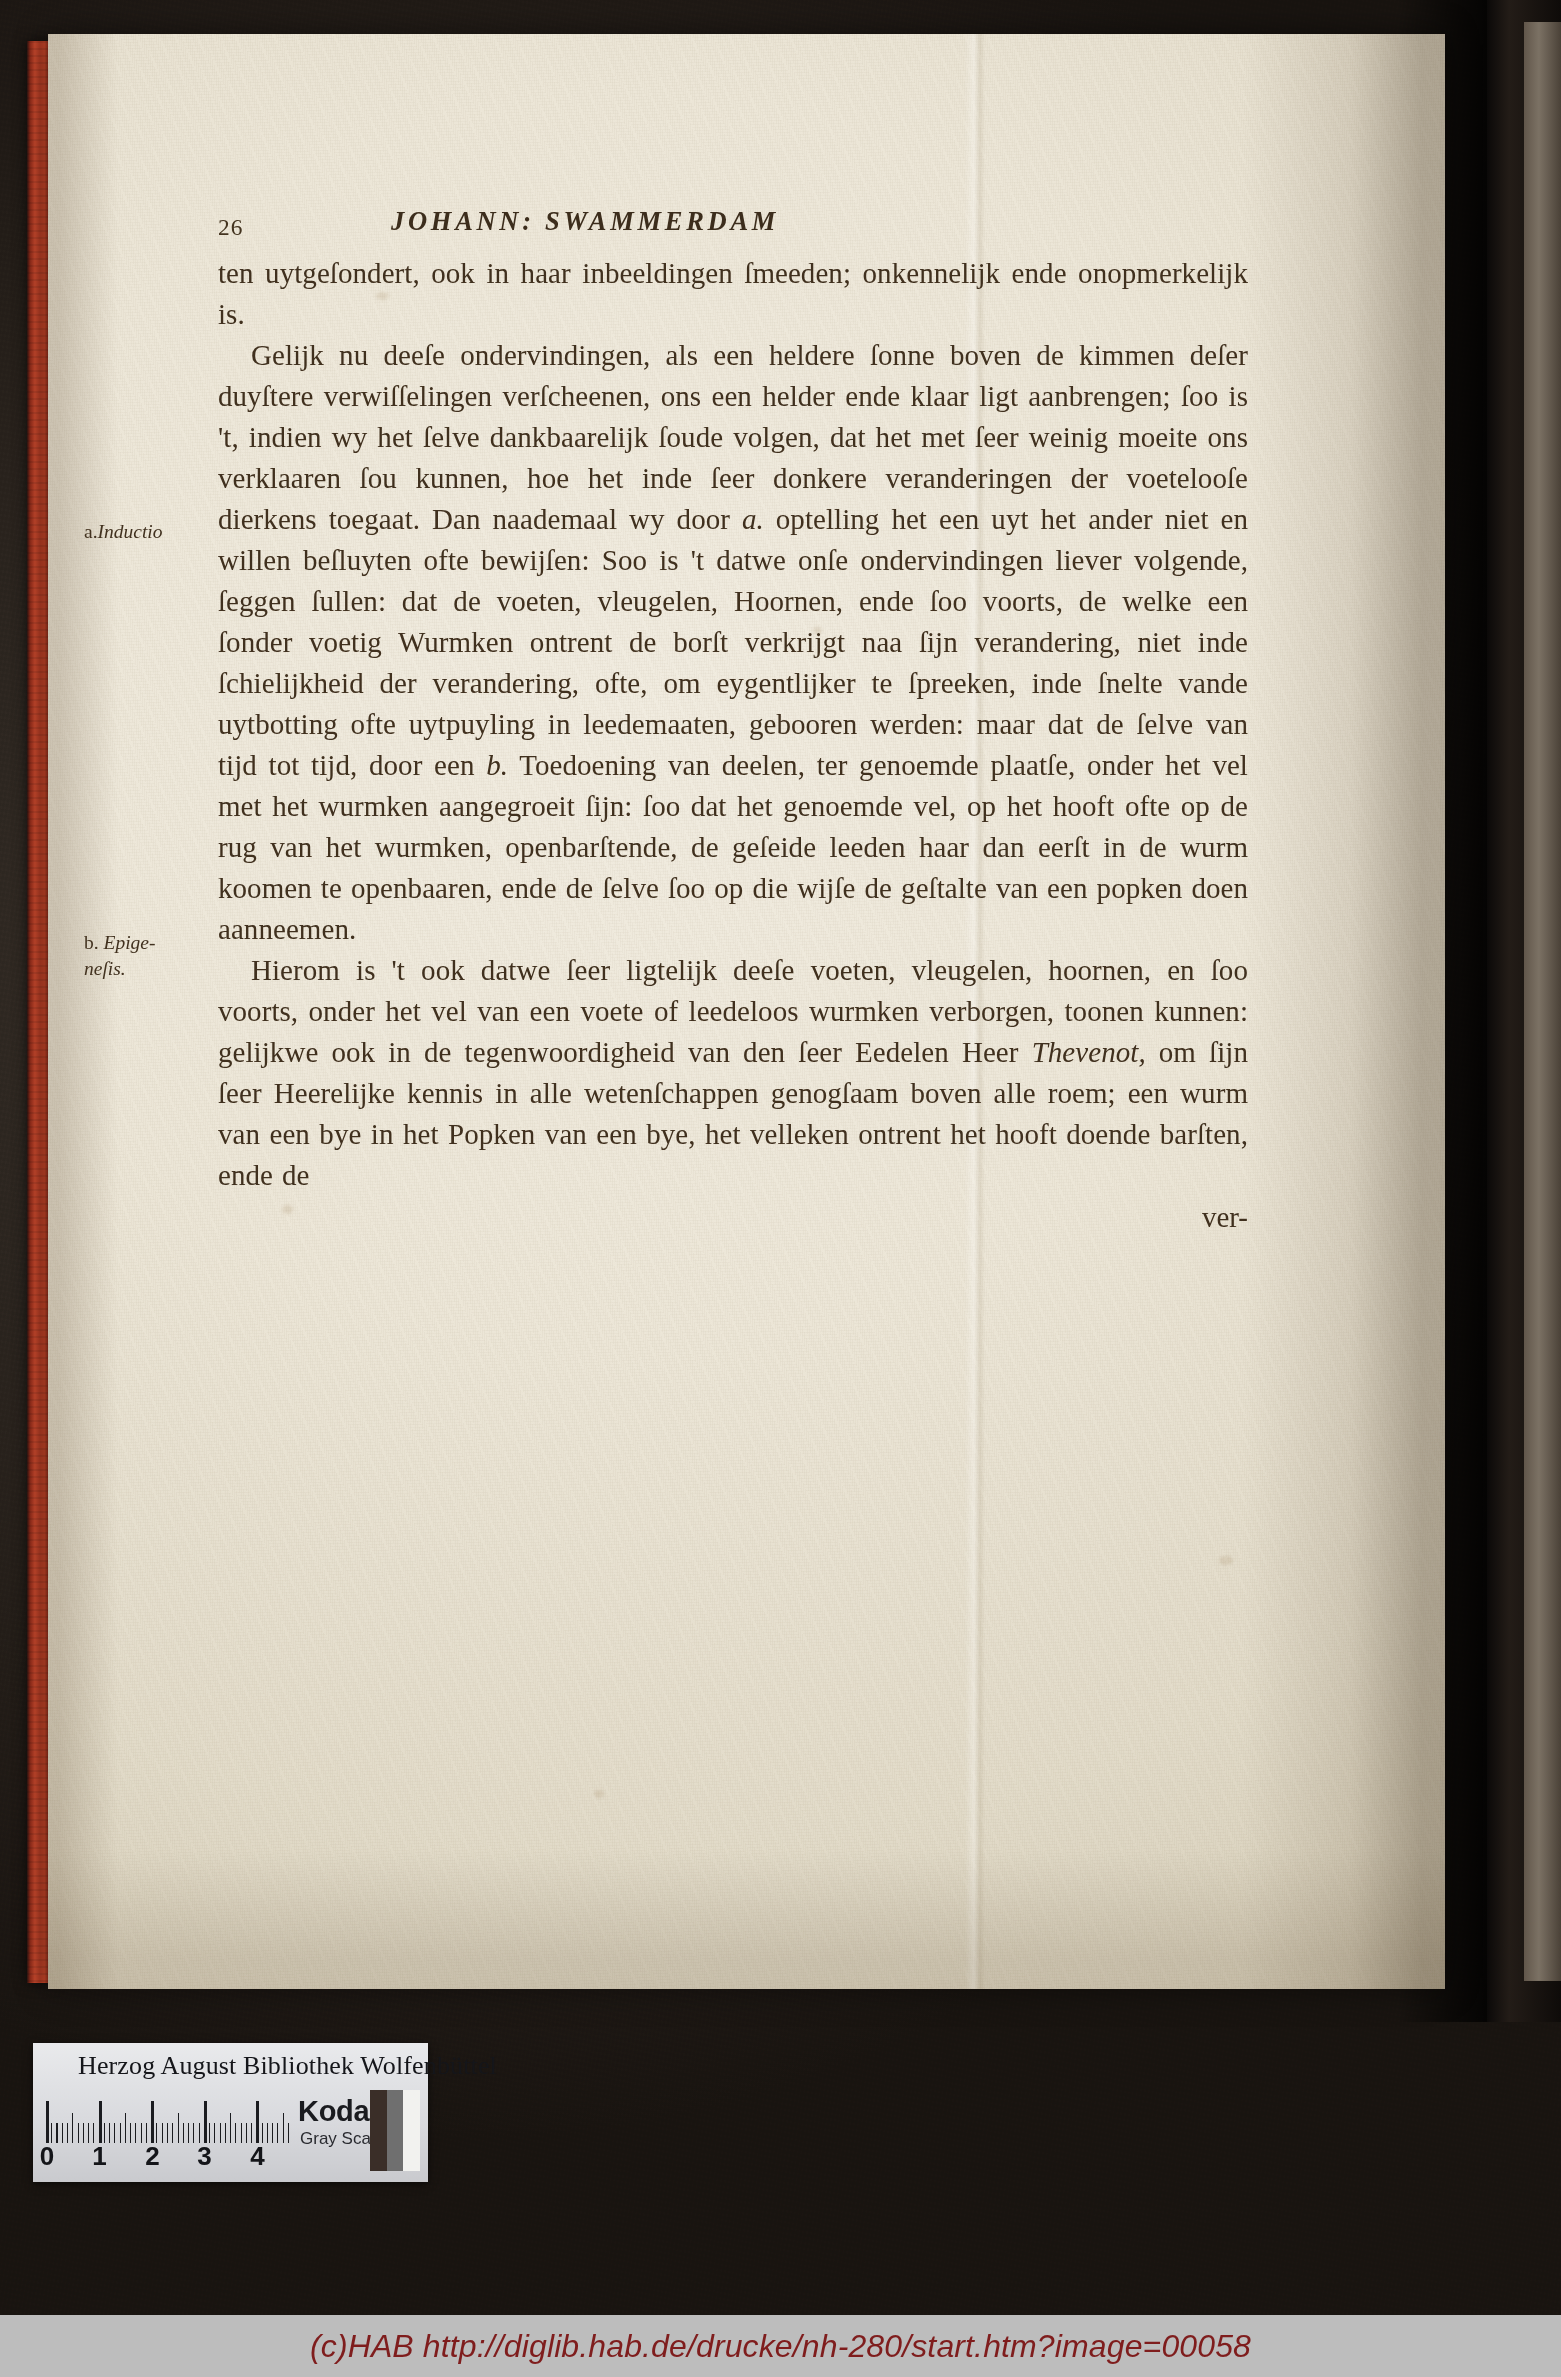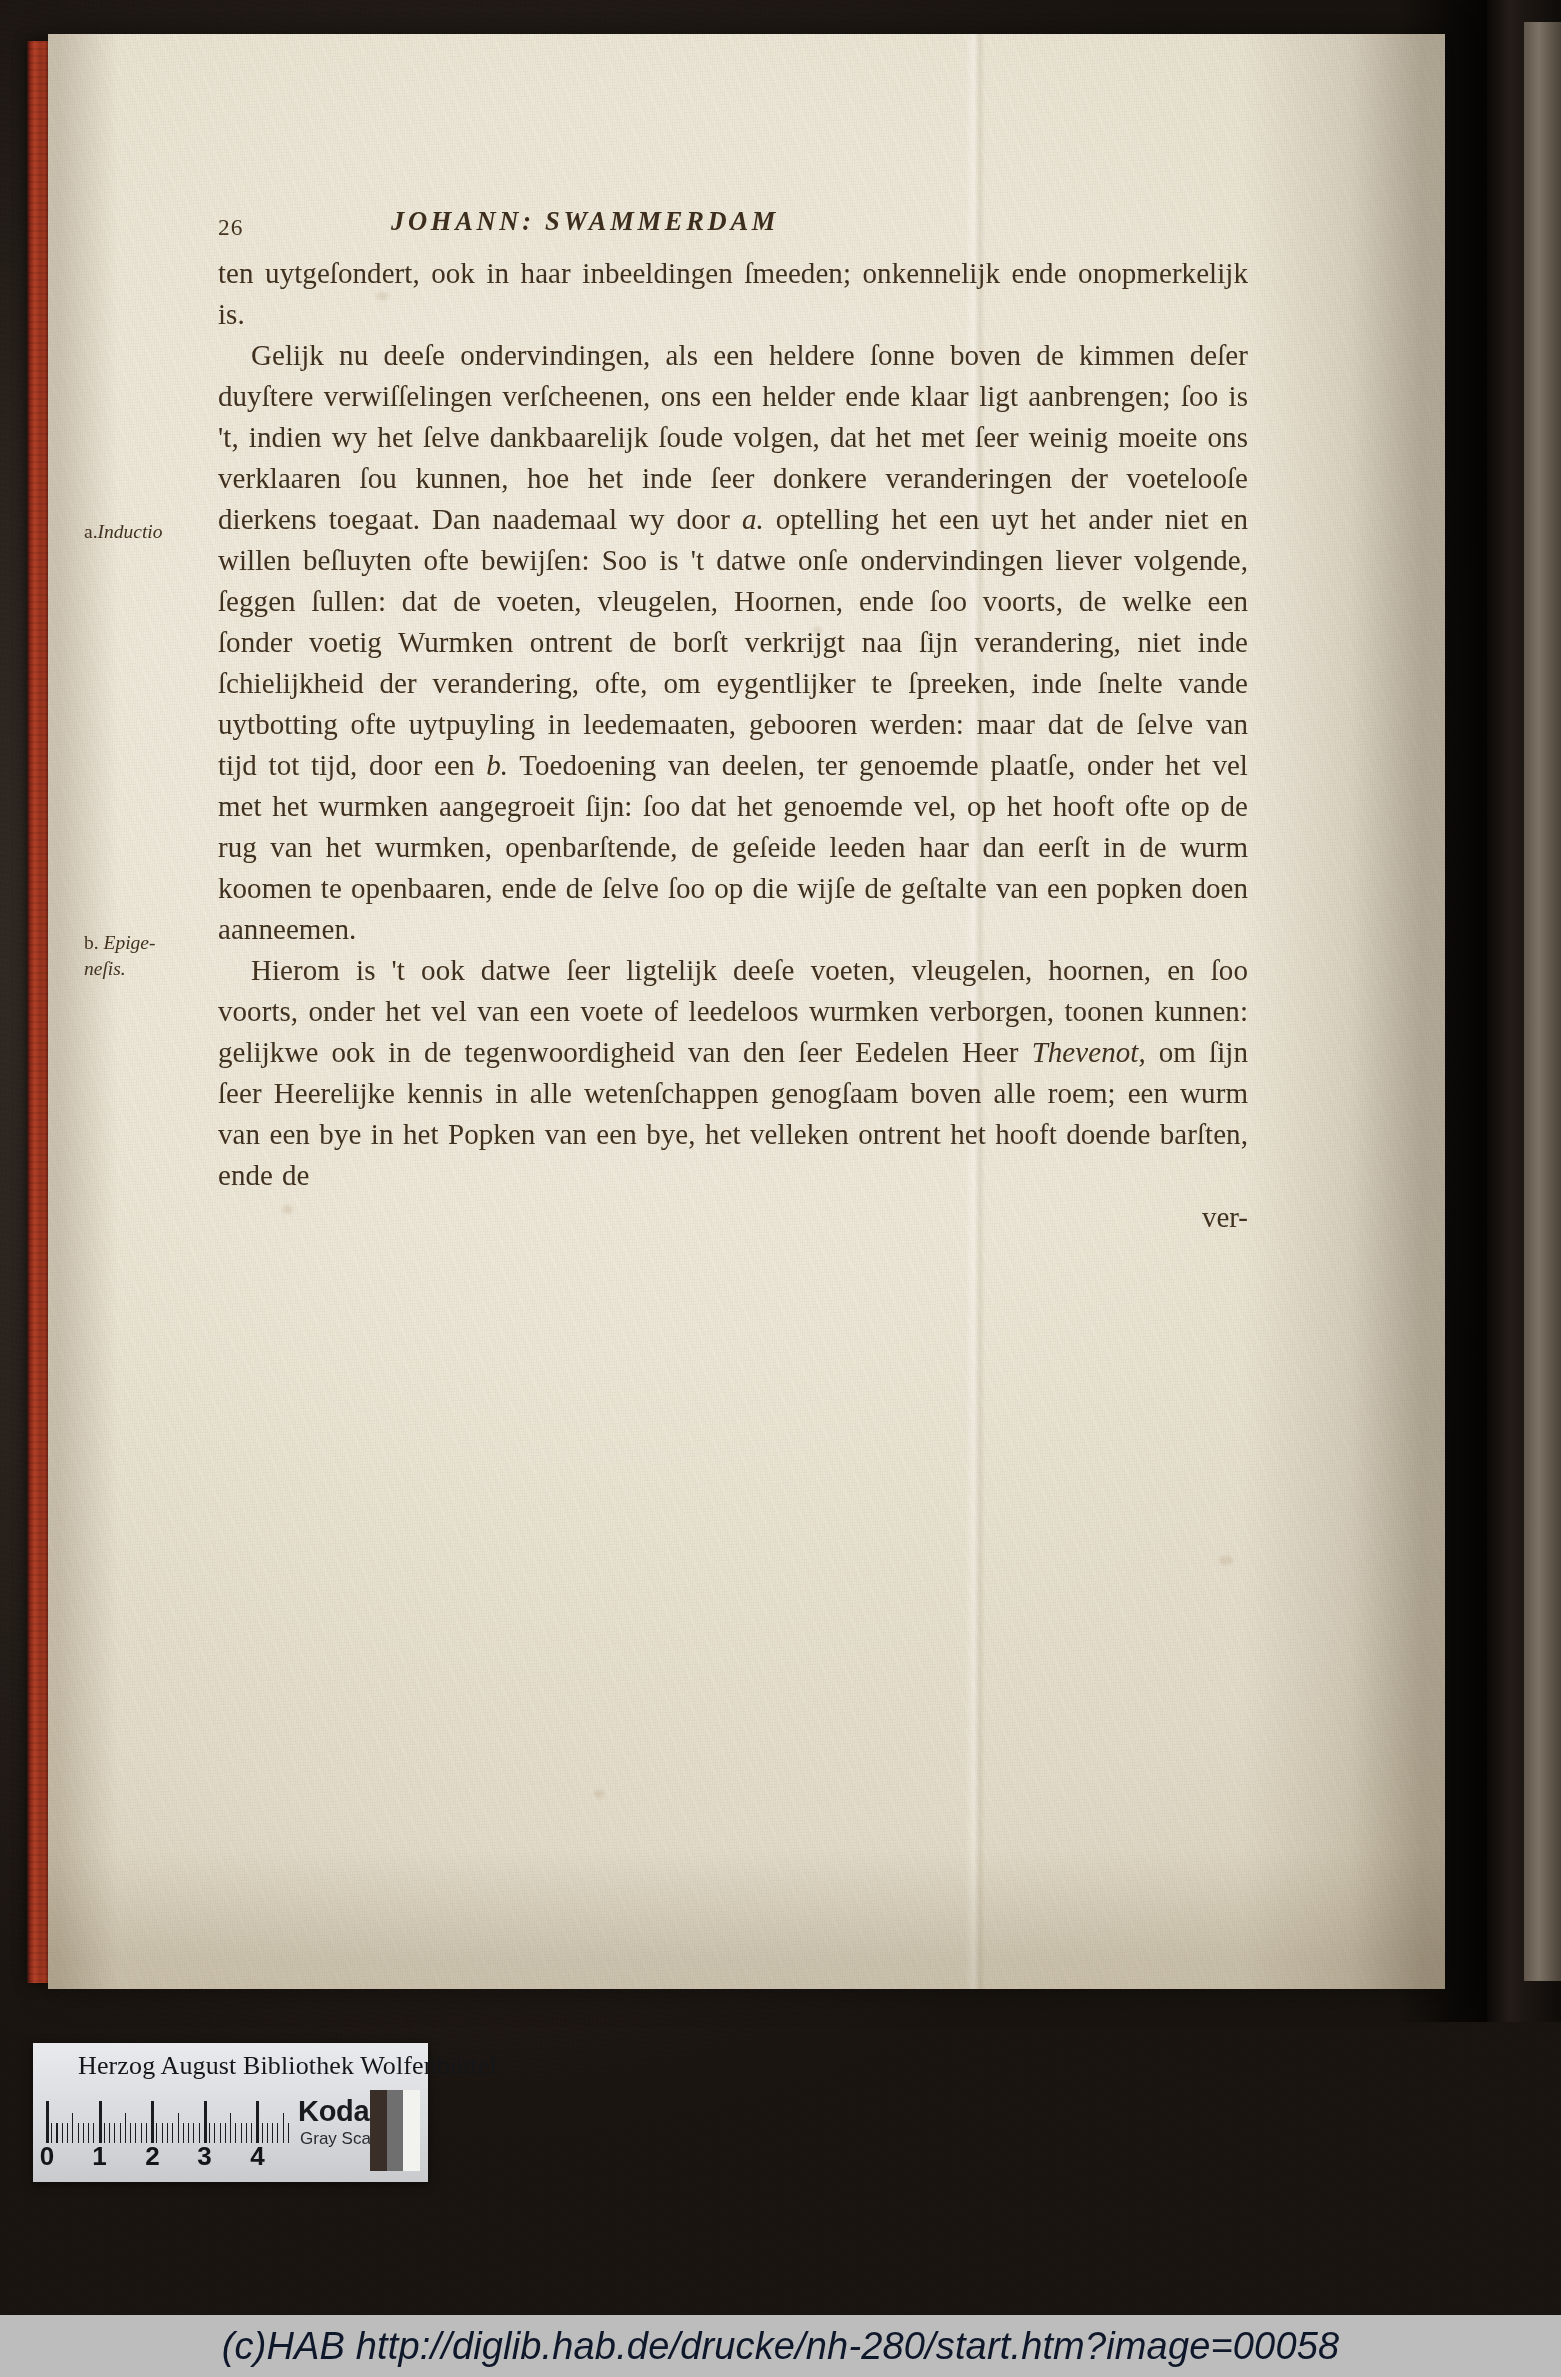--- a/index.html
+++ b/index.html
@@ -162,21 +162,21 @@
   .sw{flex:1;height:100%;}
 
   
   .caption{
     position:absolute;left:0;top:2315px;width:1561px;height:62px;
     background:#bdbdbd;
     display:flex;align-items:center;justify-content:center;
   }
   .caption span{
     font-family:"Liberation Sans", sans-serif;
-    font-size:38px;font-style:italic;color:#0f172a;letter-spacing:.004em;
+    font-size:32px;font-style:italic;color:#7f1d1d;letter-spacing:.004em;
     white-space:nowrap;
   }
 </style>
 </head>
 <body>
 
 <div class="backdrop"></div>
 <div class="gutter-shadow"></div>
 <div class="gutter-right"></div>
 <div class="facing-page"></div>

